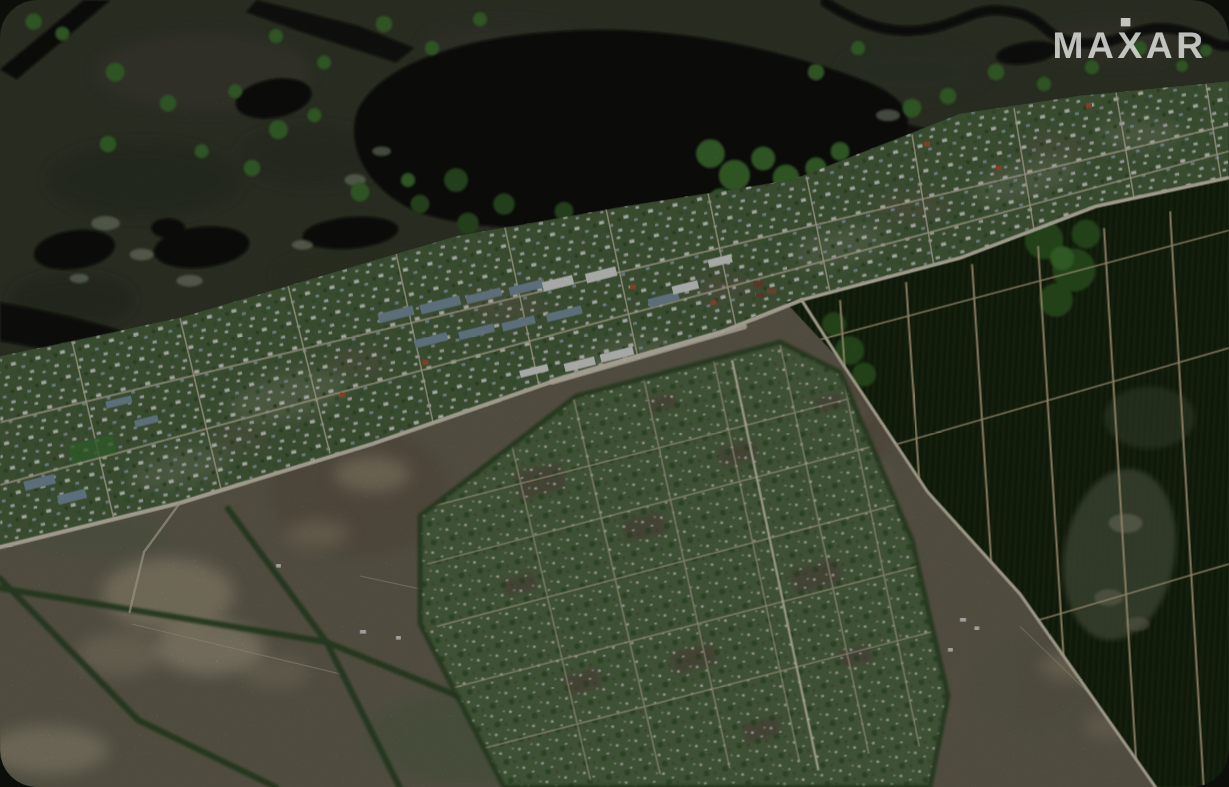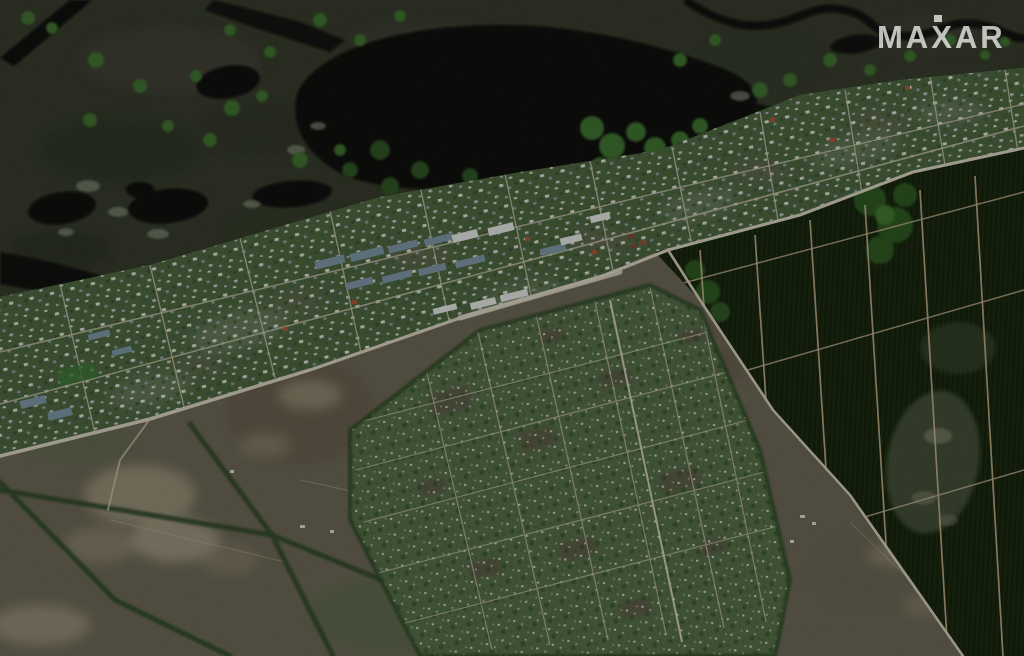--- a/index.html
+++ b/index.html
@@ -1,16 +1,16 @@
 <!DOCTYPE html>
 <html><head>
 <meta charset="utf-8">
 <style>
   html,body{margin:0;padding:0;background:#0b0e09;}
-  #stage{position:relative;width:1024px;height:656px;overflow:hidden;font-family:"Liberation Sans",sans-serif;}
+  #stage{position:relative;width:1024px;height:656px;overflow:hidden;font-family:"Liberation Sans",sans-serif;border-radius:31px;}
   svg{display:block;}
   .wm-text{font-family:"Liberation Sans","DejaVu Sans",sans-serif;font-weight:bold;font-size:31px;letter-spacing:3px;}
 </style>
 </head>
 <body>
 
 <div id="stage">
 <svg width="1024" height="656" viewBox="0 0 1024 656">
   <defs>
     <filter id="soft" x="-20%" y="-20%" width="140%" height="140%">

